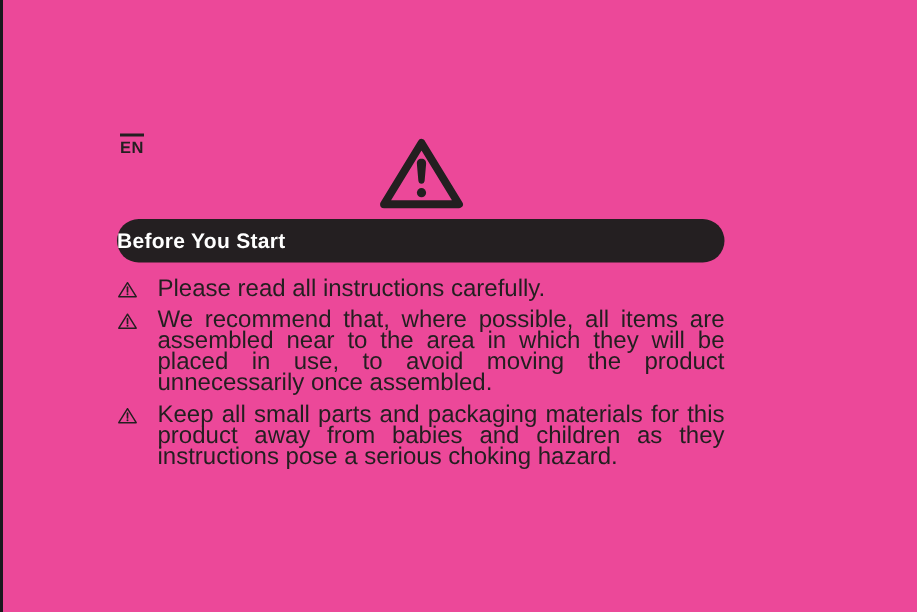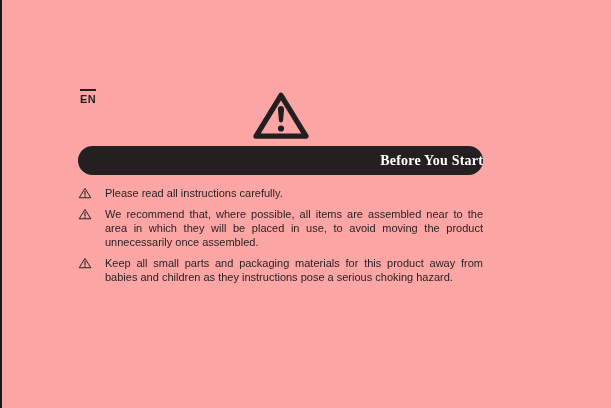--- a/index.html
+++ b/index.html
@@ -4,21 +4,21 @@
 <style>
   html, body {
     margin: 0;
     padding: 0;
     background: #ffffff;
   }
   .page {
     position: relative;
     width: 611px;
     height: 408px;
-    background: #fca5a5;
+    background: #ec4899;
     overflow: hidden;
     font-family: "Liberation Sans", sans-serif;
     color: #231f20;
   }
   .scan-edge-left {
     position: absolute;
     left: 0;
     top: 0;
     width: 2px;
     height: 408px;
@@ -51,27 +51,26 @@
     left: 78px;
     top: 146px;
     width: 405px;
     height: 29px;
     background: #241f21;
     border-radius: 15px;
   }
   .banner-title {
     display: block;
     width: 100%;
-    text-align: right;
+    text-align: left;
     color: #ffffff;
     font-size: 14px;
     font-weight: bold;
     line-height: 29px;
     letter-spacing: 0.2px;
-    font-family: Liberation Serif, serif;
   }
   .instructions {
     position: absolute;
     left: 78px;
     top: 186px;
     width: 405px;
   }
   .instruction-item {
     display: flex;
     align-items: flex-start;
@@ -79,21 +78,21 @@
   }
   .bullet-icon {
     flex: 0 0 14px;
     width: 14px;
     height: 12px;
     margin-top: 1px;
     margin-right: 13px;
   }
   .instruction-text {
     flex: 1 1 auto;
-    font-size: 11px;
+    font-size: 16px;
     line-height: 14px;
     text-align: justify;
     color: #231f20;
   }
 </style>
 </head>
 <body>
 
 <div class="page">
 

